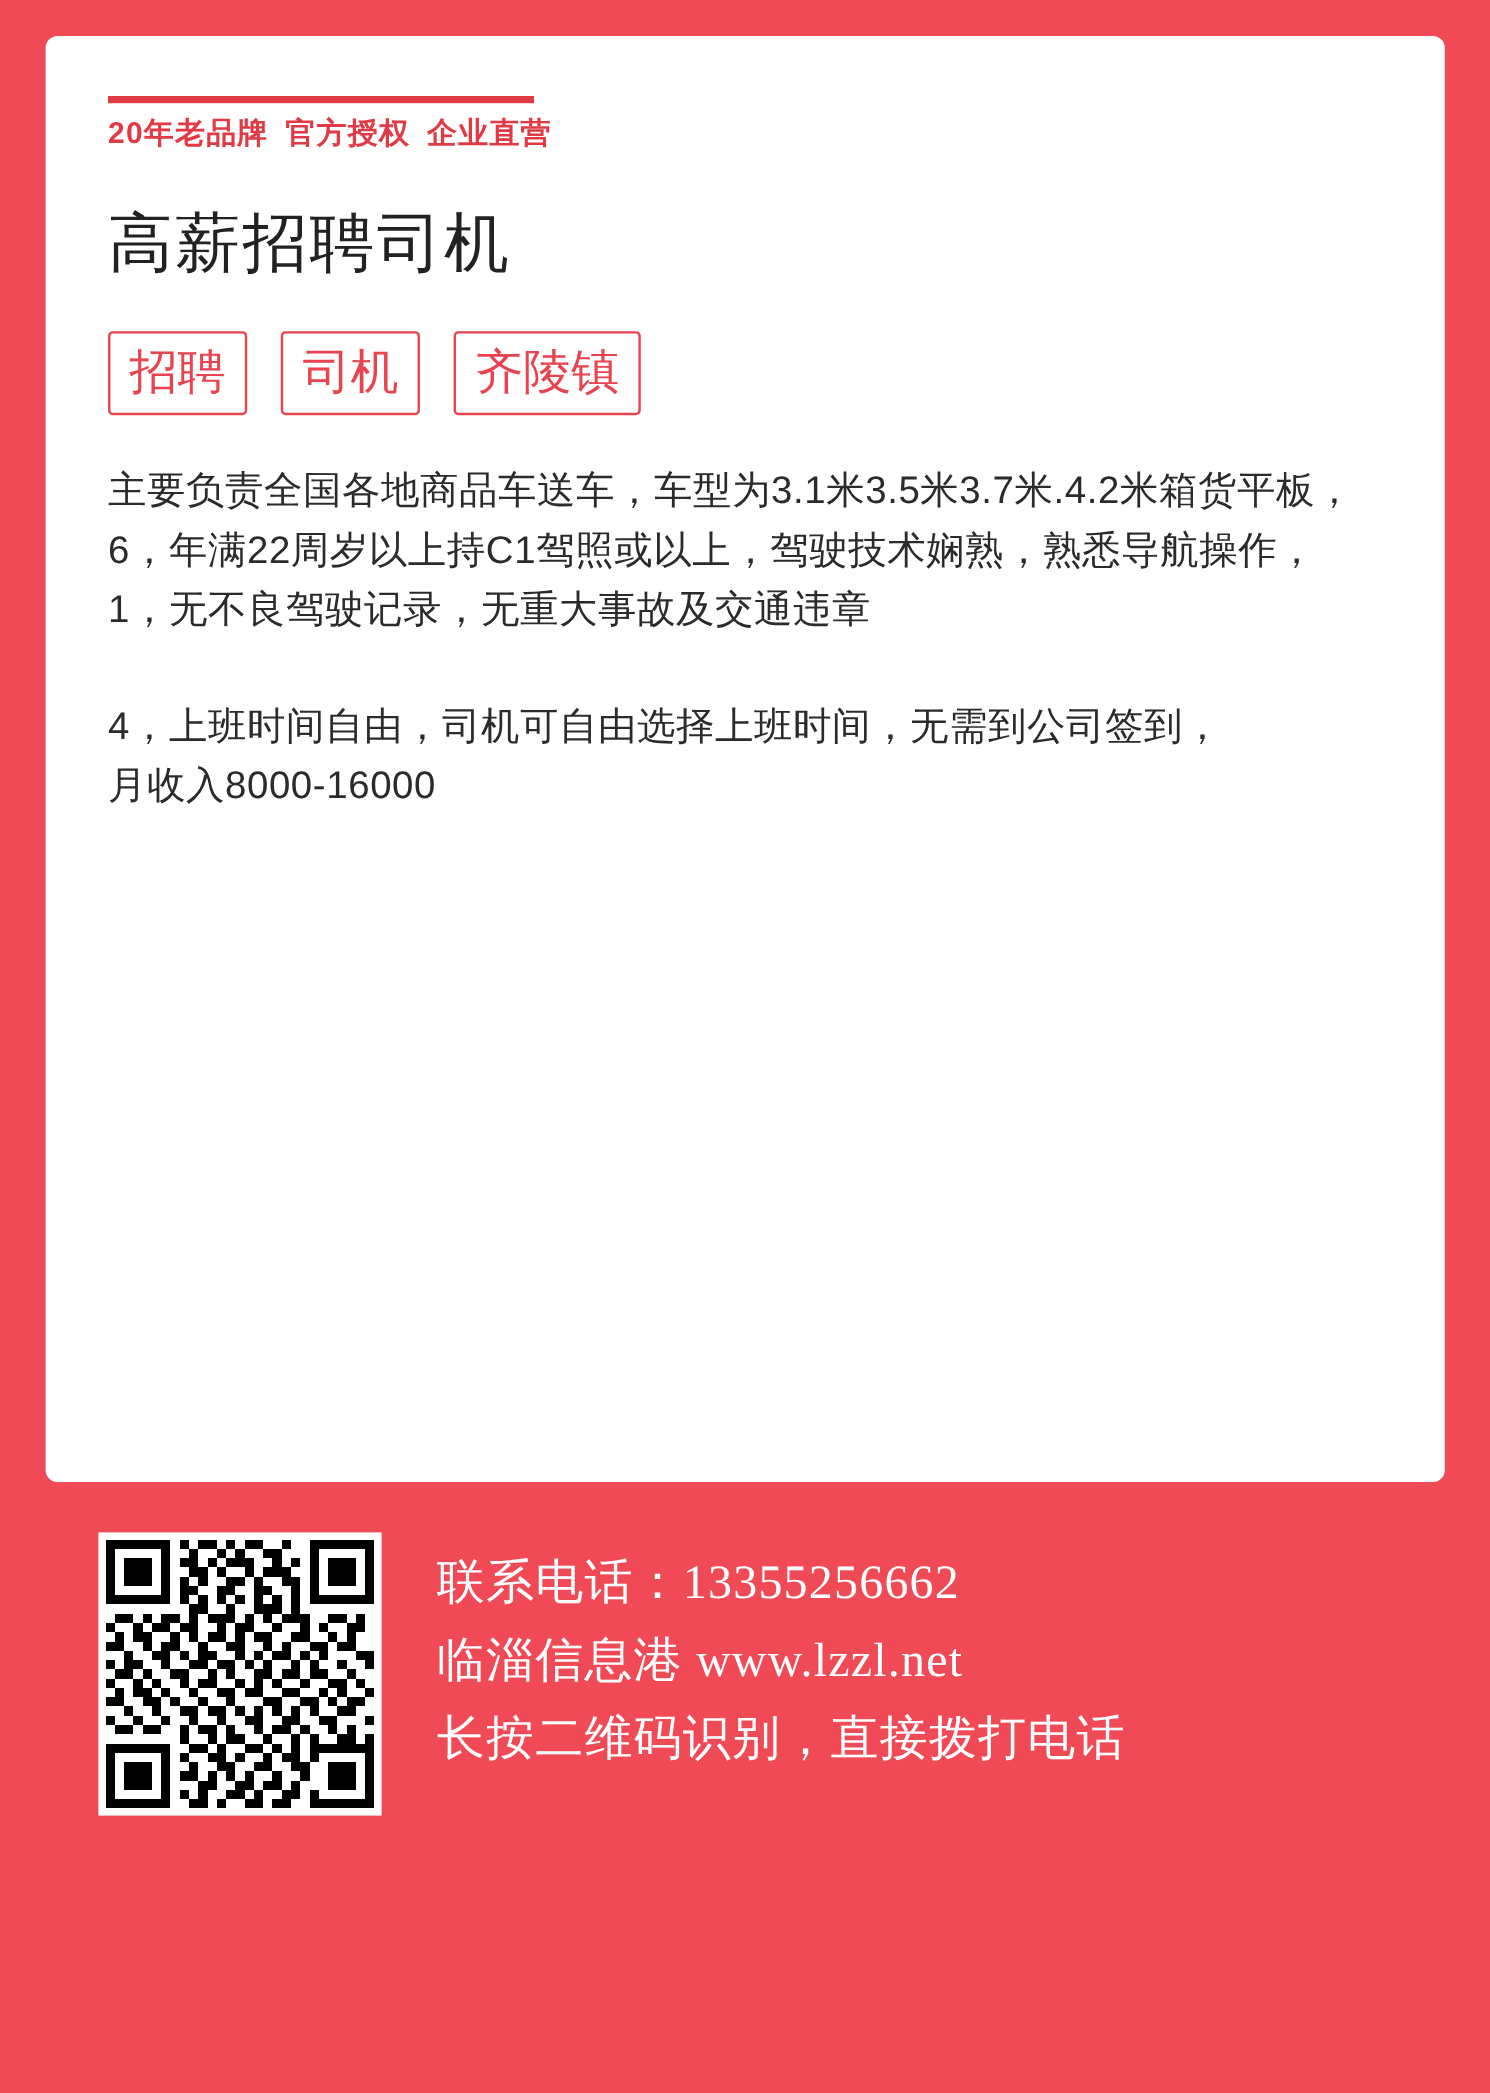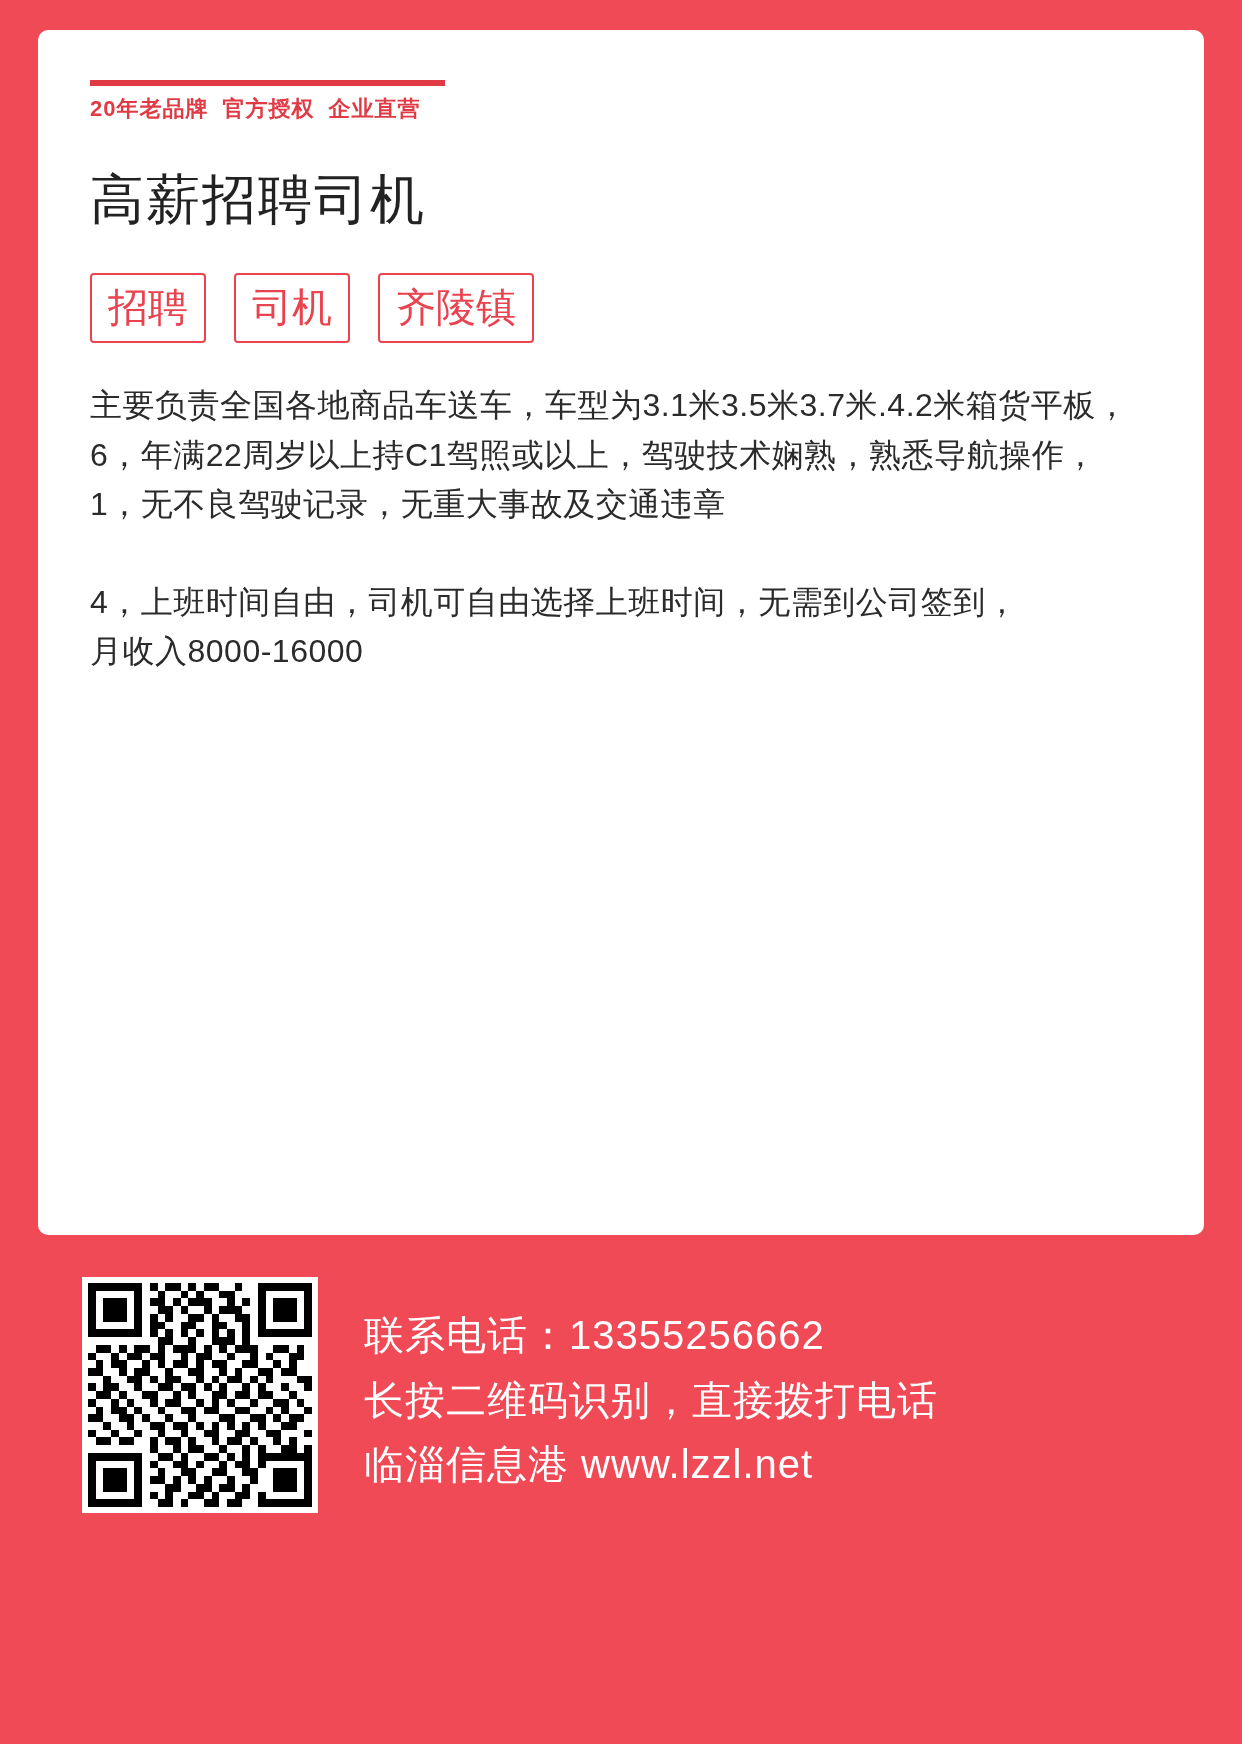--- a/index.html
+++ b/index.html
@@ -42,21 +42,21 @@
     display: inline-block;
     white-space: nowrap;
   }
   .logo-rule {
     width: 355px;
     height: 6px;
     background: #e03a45;
     margin: 6px 0 8px 0;
   }
   .logo-sub {
-    font-size: 22px;
+    font-size: 25px;
     font-weight: bold;
     color: #e03a45;
     letter-spacing: 1px;
     white-space: nowrap;
   }
   .logo-sub .sub-seg { margin-right: 14px; }
   
   .title {
     font-size: 54px;
     color: #222222;
@@ -88,23 +88,24 @@
   }
   .body-text p {
     margin: 0 0 0 0;
   }
   .body-text p.gap {
     margin-top: 48px;
   }
   
   .footer {
     display: flex;
-    align-items: center;
+    align-items: flex-start;
     padding: 42px 0 0 44px;
     box-sizing: border-box;
+    font-family: Liberation Serif, serif;
   }
   .qr {
     width: 236px;
     height: 236px;
     background: #ffffff;
     padding: 6px;
     box-sizing: border-box;
     flex: 0 0 auto;
   }
   .qr svg { display: block; }
@@ -420,19 +421,19 @@
             <rect x="12" y="28" width="1" height="1"></rect>
             <rect x="15" y="28" width="2" height="1"></rect>
             <rect x="18" y="28" width="2" height="1"></rect>
             <rect x="22" y="28" width="7" height="1"></rect>
         </g>
       </svg>
     </div>
 
     <div class="contact">
       <div>联系电话：13355256662</div>
+      <div>临淄信息港 www.lzzl.net</div>
       <div>长按二维码识别，直接拨打电话</div>
-      <div>临淄信息港 www.lzzl.net</div>
     </div>
 
   </div>
 
 </div>
 
 </body></html>

